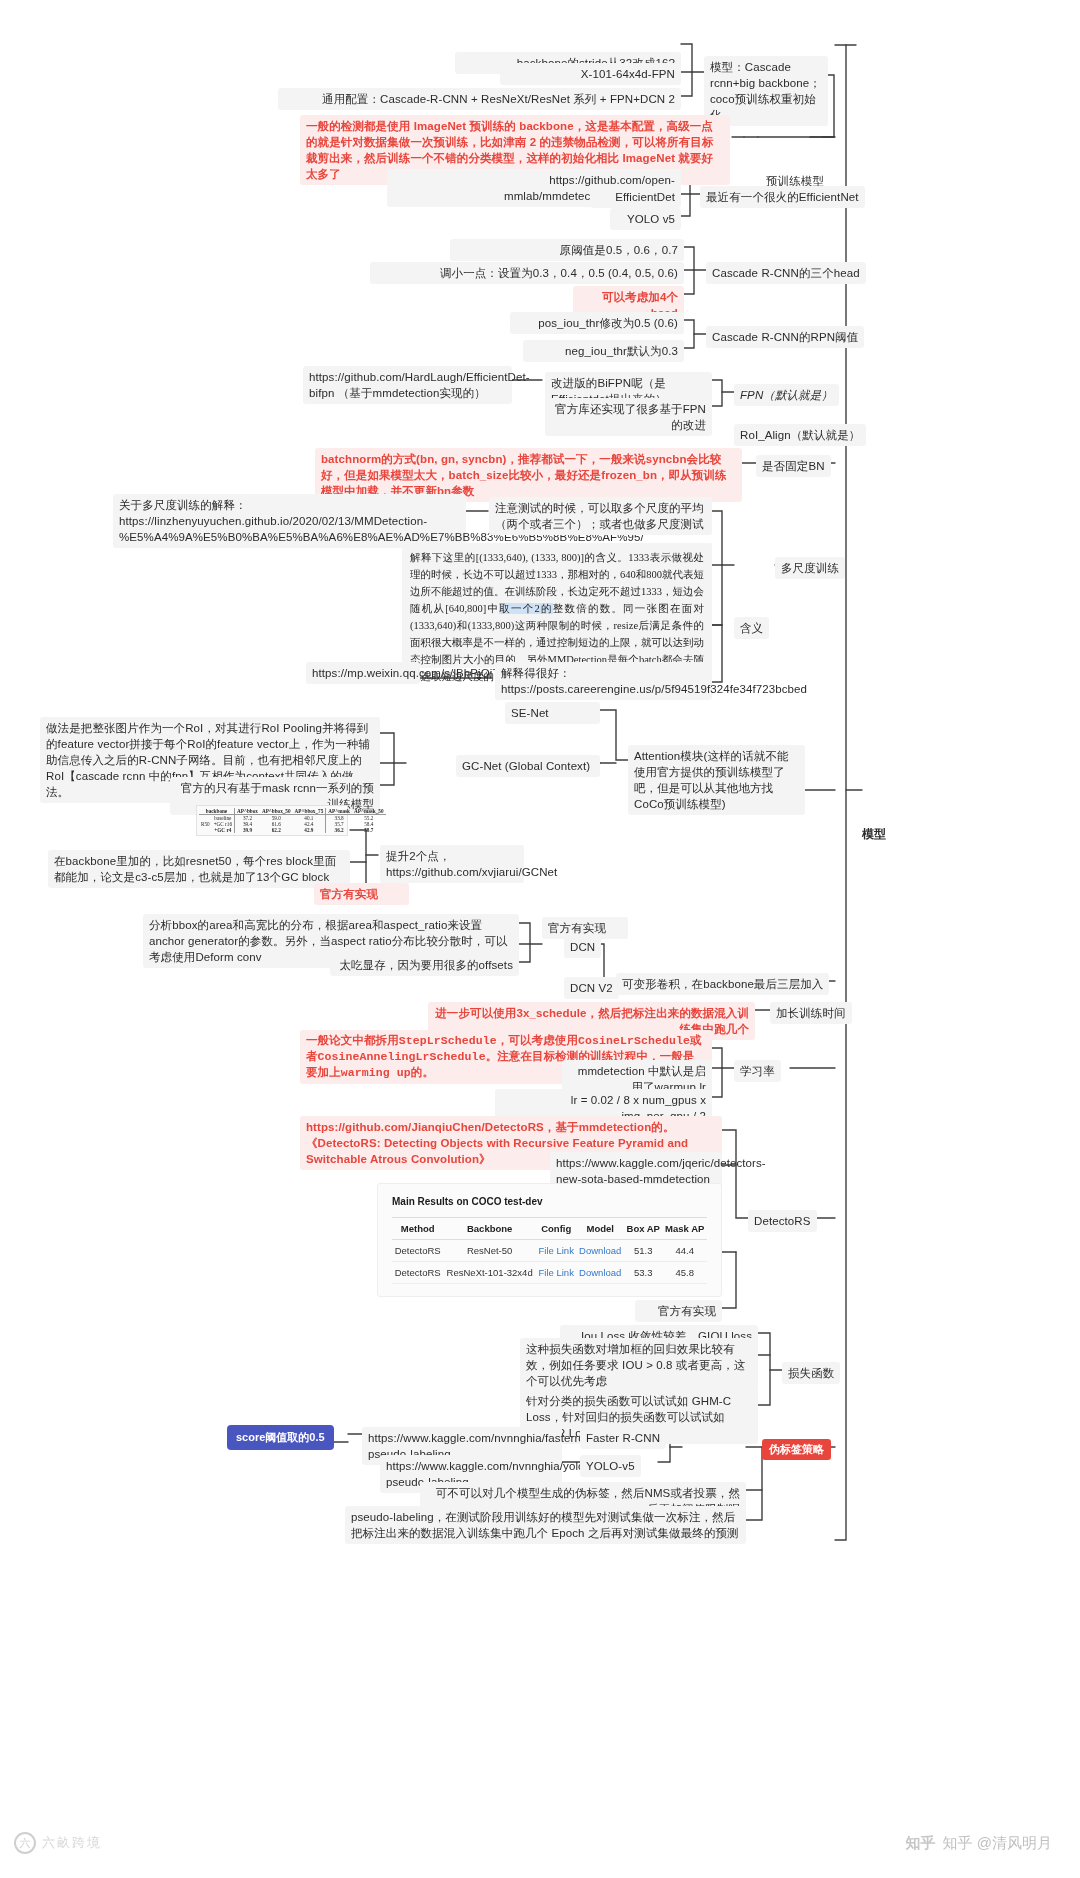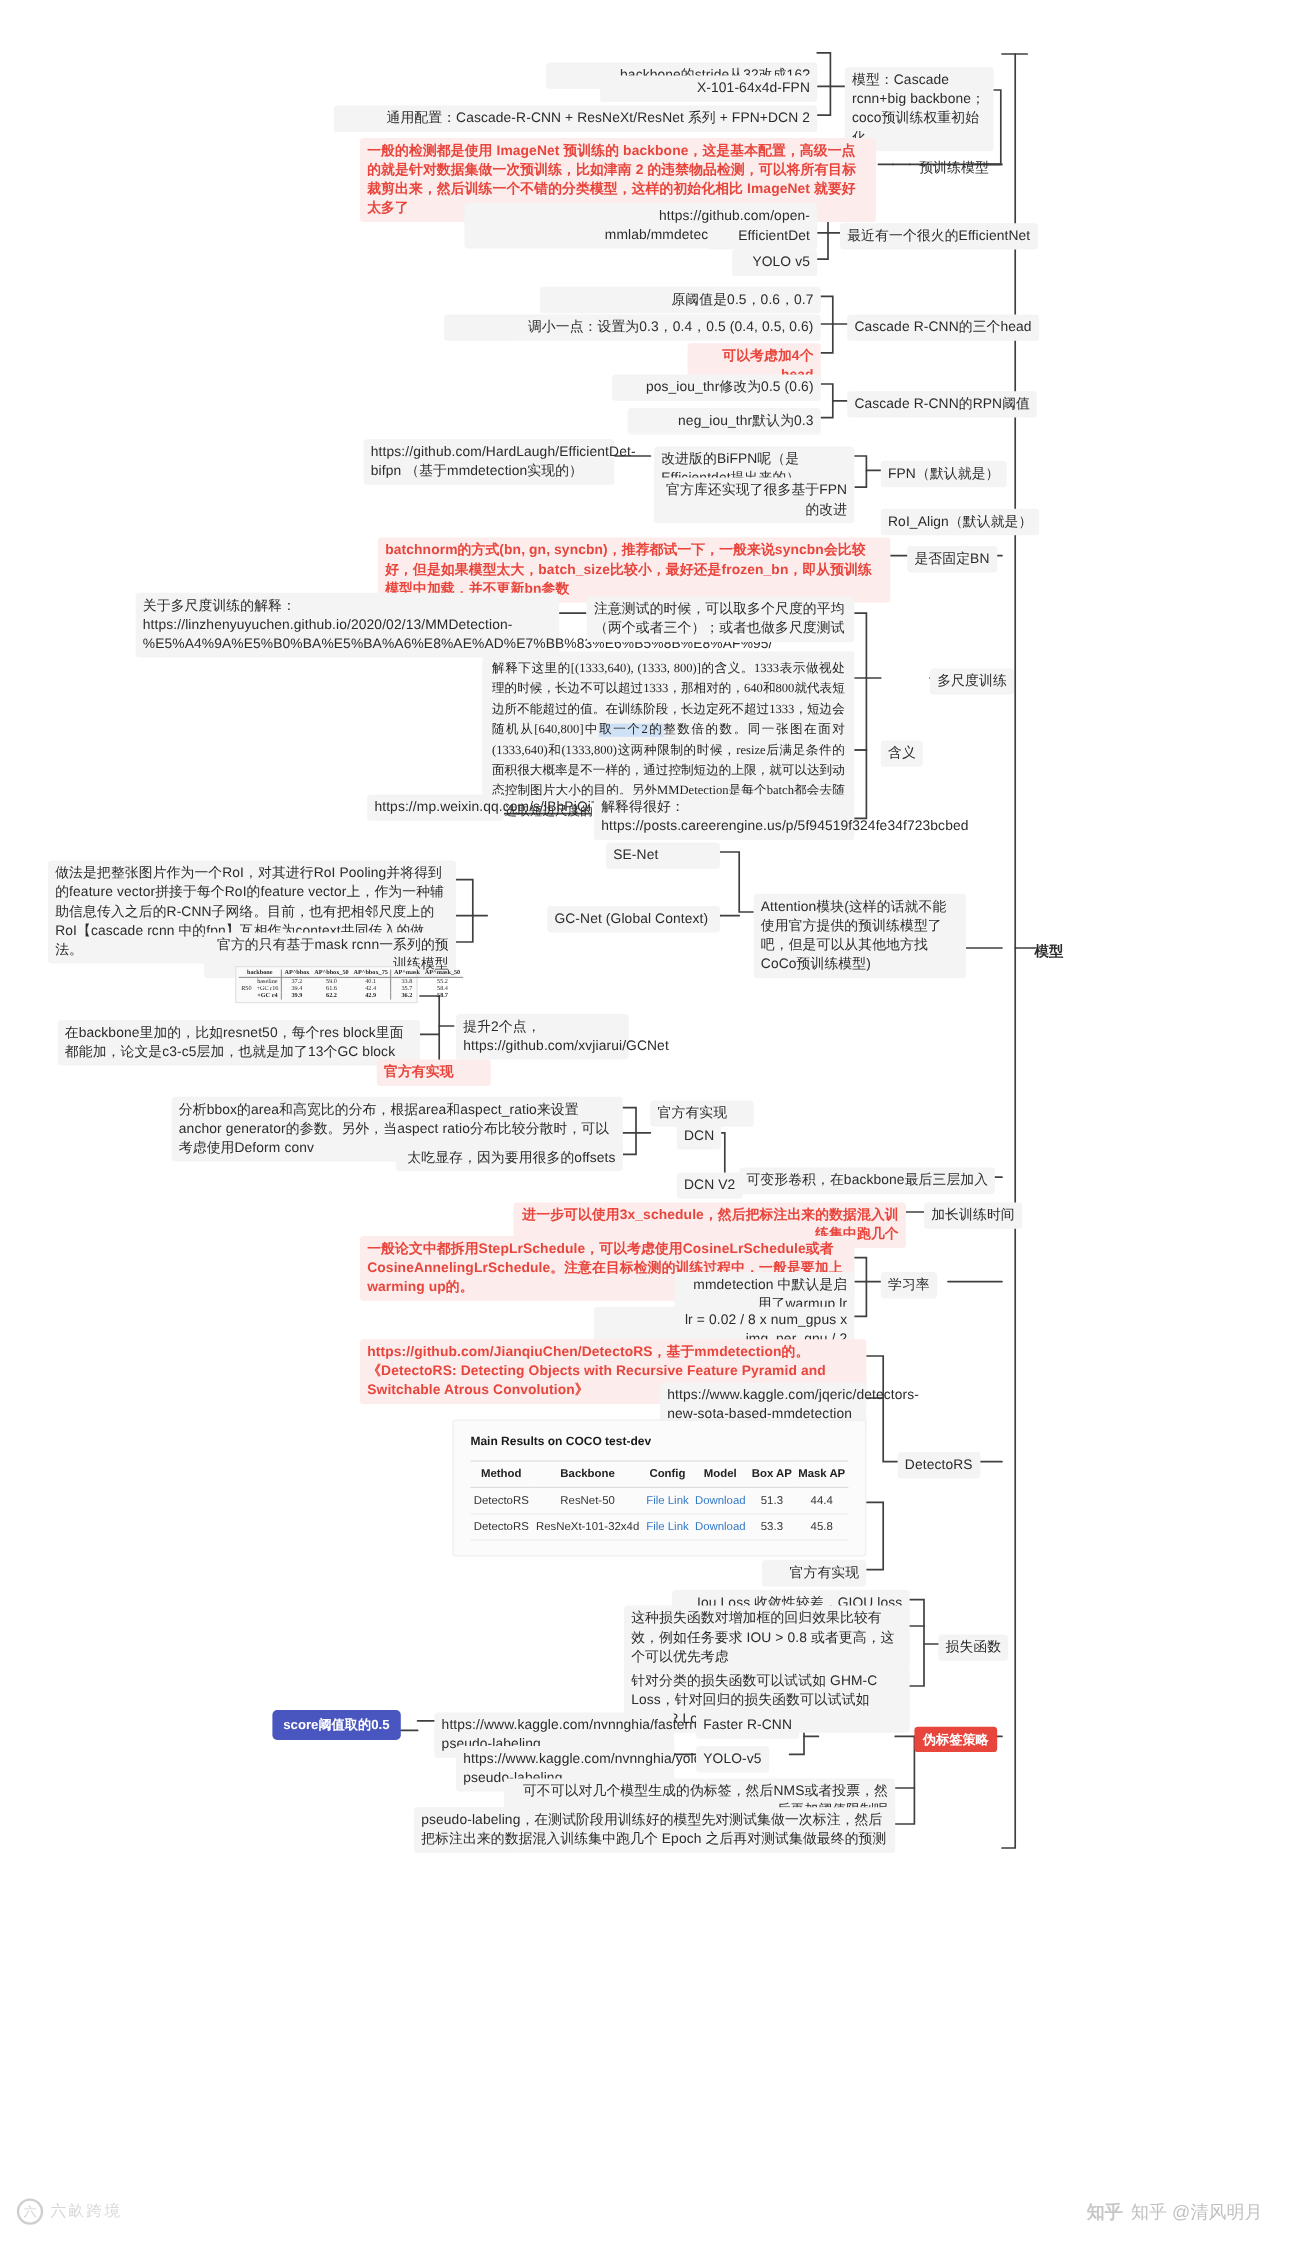--- a/index.html
+++ b/index.html
@@ -20,21 +20,21 @@
     position:absolute;
     background:#f4f4f4;
     border-radius:3px;
     padding:3px 6px;
     font-size:11.5px;
     line-height:16px;
     color:#2b2b2b;
     white-space:pre-line;
     letter-spacing:.1px;
   }
-  .node.plain { background:transparent; }
+  .node.plain { background:transparent;margin-top:41px; }
   .node.red { color:#e8453c; background:#fdecec; font-weight:bold; }
   .node.r  { text-align:right; }
   .node.big { font-size:12px; }
   .node.bold { font-weight:bold; }
 
   
   .para {
     position:absolute;
     background:#f4f4f4;
     border-radius:2px;
@@ -242,21 +242,21 @@
 <div class="node red r" style="left:573px; top:286px; width:111px;">可以考虑加4个head</div>
 <div class="node" style="left:706px; top:262px;">Cascade R-CNN的三个head</div>
 
 <div class="node r" style="left:510px; top:312px; width:174px;">pos_iou_thr修改为0.5 (0.6)</div>
 <div class="node r" style="left:523px; top:340px; width:161px;">neg_iou_thr默认为0.3</div>
 <div class="node" style="left:706px; top:326px;">Cascade R-CNN的RPN阈值</div>
 
 <div class="node" style="left:303px; top:366px; width:209px;">https://github.com/HardLaugh/EfficientDet-bifpn （基于mmdetection实现的）</div>
 <div class="node" style="left:545px; top:372px; width:167px;">改进版的BiFPN呢（是Efficientdet提出来的）</div>
 <div class="node r" style="left:545px; top:398px; width:167px;">官方库还实现了很多基于FPN的改进</div>
-<div class="node" style="left:734px; top:384px;">FPN（默认就是）</div>
+<div class="node" style="left:734px; top:384px;font-style:italic;">FPN（默认就是）</div>
 
 <div class="node" style="left:734px; top:424px;">RoI_Align（默认就是）</div>
 
 <div class="node red" style="left:315px; top:448px; width:427px;">batchnorm的方式(bn, gn, syncbn)，推荐都试一下，一般来说syncbn会比较好，但是如果模型太大，batch_size比较小，最好还是frozen_bn，即从预训练模型中加载，并不更新bn参数</div>
 <div class="node" style="left:756px; top:455px;">是否固定BN</div>
 
 <div class="node" style="left:113px; top:494px; width:353px;">关于多尺度训练的解释：https://linzhenyuyuchen.github.io/2020/02/13/MMDetection-%E5%A4%9A%E5%B0%BA%E5%BA%A6%E8%AE%AD%E7%BB%83%E6%B5%8B%E8%AF%95/</div>
 <div class="node" style="left:489px; top:497px; width:223px;">注意测试的时候，可以取多个尺度的平均（两个或者三个）；或者也做多尺度测试</div>
 <div class="node" style="left:775px; top:557px;">多尺度训练</div>
 <div class="node" style="left:734px; top:617px;">含义</div>
@@ -323,21 +323,21 @@
 <div class="node" style="left:143px; top:914px; width:376px;">分析bbox的area和高宽比的分布，根据area和aspect_ratio来设置anchor generator的参数。另外，当aspect ratio分布比较分散时，可以考虑使用Deform conv</div>
 <div class="node r" style="left:330px; top:954px; width:189px;">太吃显存，因为要用很多的offsets</div>
 <div class="node" style="left:542px; top:917px; width:86px;">官方有实现</div>
 <div class="node" style="left:564px; top:936px;">DCN</div>
 <div class="node" style="left:564px; top:977px;">DCN V2</div>
 <div class="node" style="left:616px; top:973px;">可变形卷积，在backbone最后三层加入</div>
 
 <div class="node red r" style="left:428px; top:1002px; width:327px;">进一步可以使用3x_schedule，然后把标注出来的数据混入训练集中跑几个</div>
 <div class="node" style="left:770px; top:1002px;">加长训练时间</div>
 
-<div class="node red" style="left:300px; top:1030px; width:412px;">一般论文中都拆用StepLrSchedule，可以考虑使用CosineLrSchedule或者CosineAnnelingLrSchedule。注意在目标检测的训练过程中，一般是要加上warming up的。</div>
+<div class="node red" style="left:300px; top:1030px; width:412px;font-family:Liberation Mono, monospace;">一般论文中都拆用StepLrSchedule，可以考虑使用CosineLrSchedule或者CosineAnnelingLrSchedule。注意在目标检测的训练过程中，一般是要加上warming up的。</div>
 <div class="node r" style="left:562px; top:1060px; width:150px;">mmdetection 中默认是启用了warmup lr</div>
 <div class="node r" style="left:495px; top:1089px; width:217px;">lr = 0.02 / 8 x num_gpus x img_per_gpu / 2</div>
 <div class="node" style="left:734px; top:1060px;">学习率</div>
 
 <div class="node red" style="left:300px; top:1116px; width:422px;">https://github.com/JianqiuChen/DetectoRS，基于mmdetection的。《DetectoRS: Detecting Objects with Recursive Feature Pyramid and Switchable Atrous Convolution》</div>
 <div class="node" style="left:550px; top:1152px; width:172px;">https://www.kaggle.com/jqeric/detectors-new-sota-based-mmdetection</div>
 
 <div class="dcard" style="left:377px; top:1183px;">
   <h3>Main Results on COCO test-dev</h3>
   <table>

